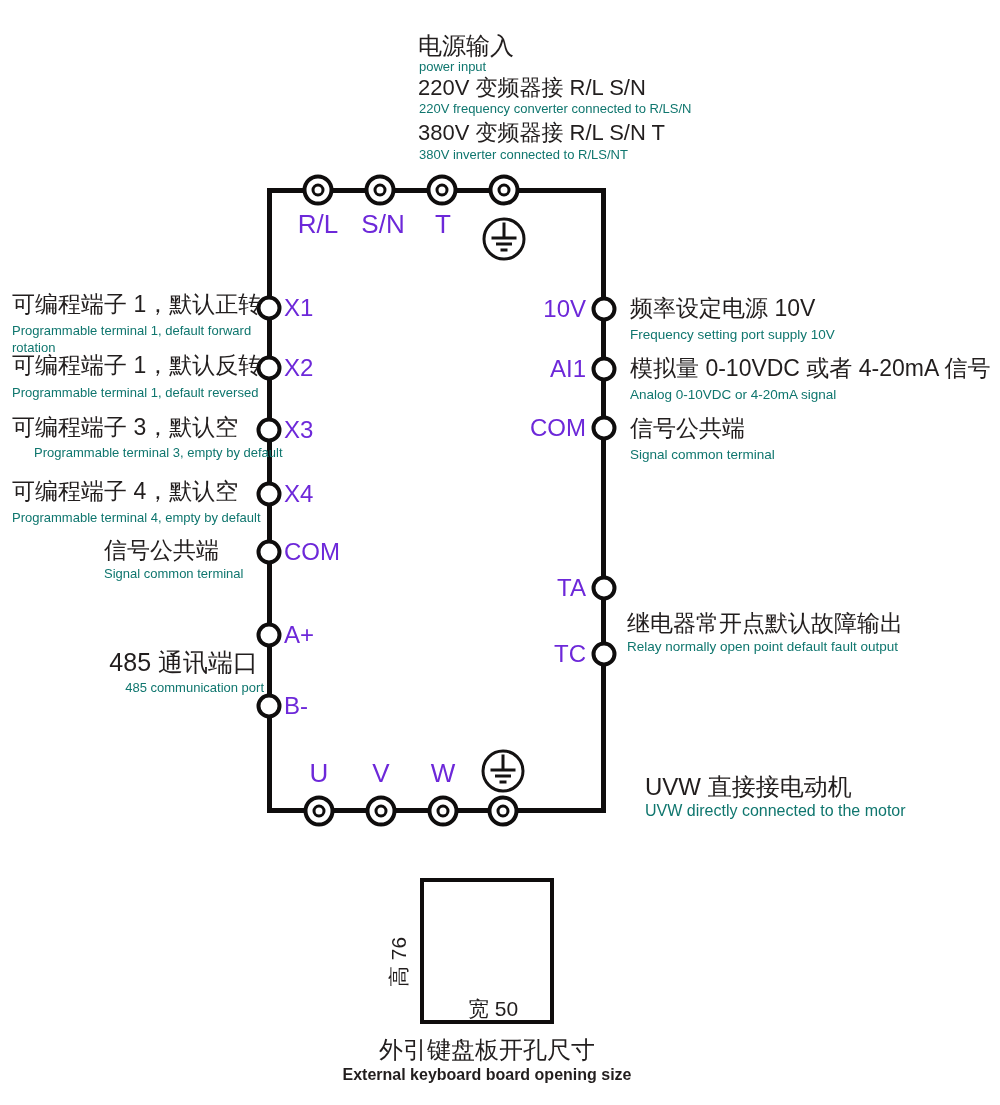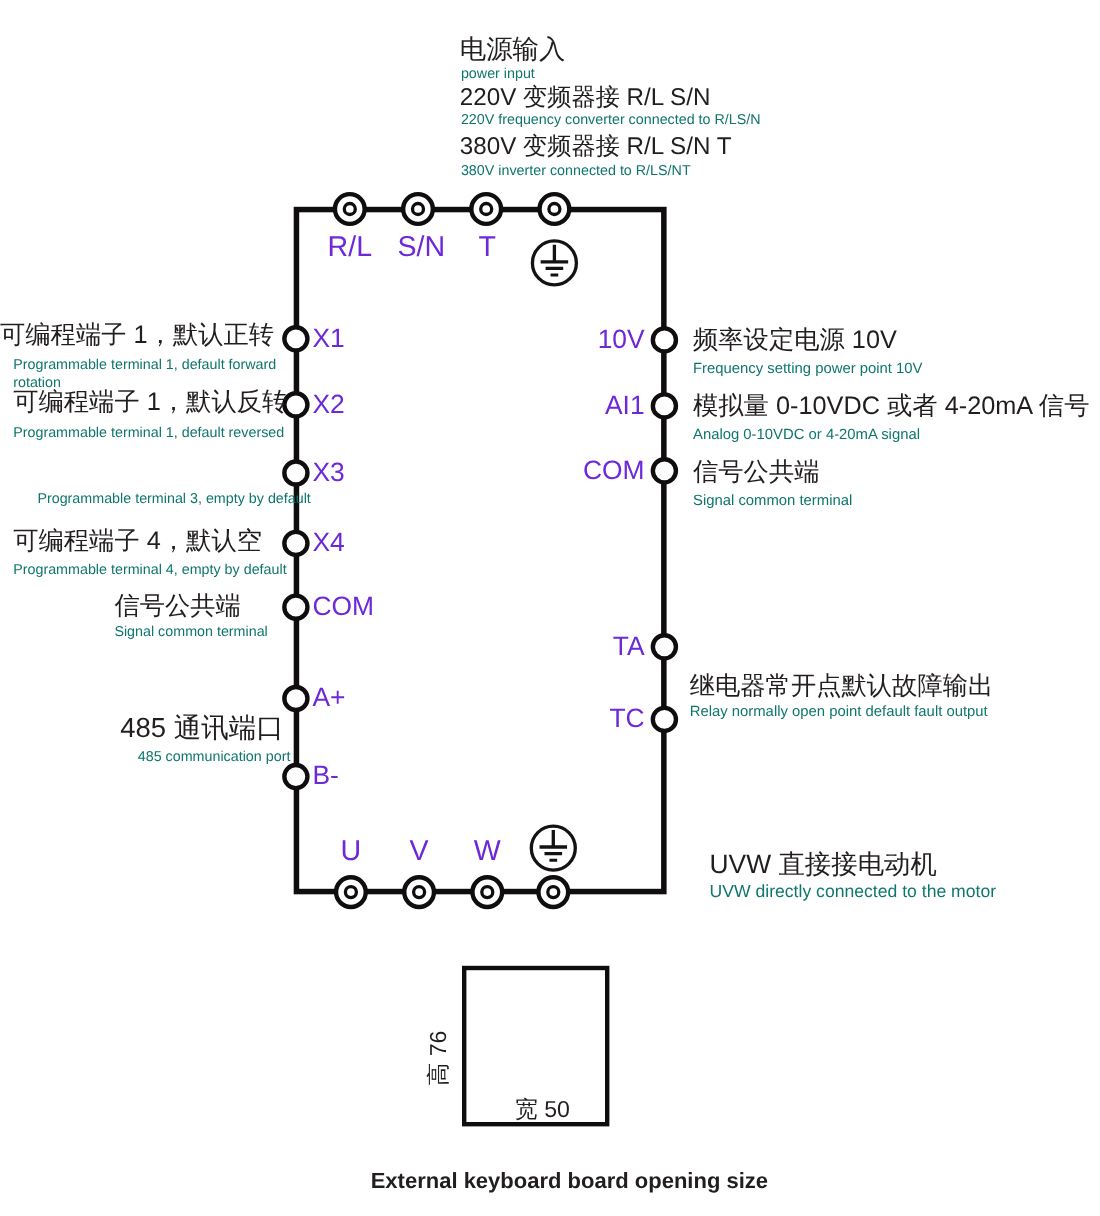--- a/index.html
+++ b/index.html
@@ -34,21 +34,21 @@
   .term-d .inner{
     width:13px;height:13px;border:3.5px solid #0f0d0d;border-radius:50%;
     box-sizing:border-box;background:#ffffff;
   }
   .gnd{transform:translate(-50%,-50%);}
   .tag{font-size:24px;line-height:26px;white-space:nowrap;color:#6d28d9;}
   .tag-c{text-align:center;width:70px;margin-left:-35px;}
   .tag-r{text-align:right;width:90px;}
   .rot{transform:rotate(-90deg);}
   .ctr{text-align:center;}
-  .cap-en{font-size:20px;line-height:19px;font-weight:600;white-space:nowrap;}
+  .cap-en{font-size:16px;line-height:19px;font-weight:600;white-space:nowrap;}
 </style>
 </head>
 <body>
 
 <div id="stage">
 
   <div class="abs hdr-cn-sm" style="left:418px;top:33px;">电源输入</div>
   <div class="abs en" style="left:419px;top:58px;">power input</div>
   <div class="abs hdr-cn-lg" style="left:418px;top:74px;">220V 变频器接 R/L S/N</div>
   <div class="abs en" style="left:419px;top:100px;">220V frequency converter connected to R/LS/N</div>
@@ -126,50 +126,52 @@
   <div class="abs term-s" style="left:604px;top:428px;"></div>
   <div class="abs term-s" style="left:604px;top:588px;"></div>
   <div class="abs term-s" style="left:604px;top:654px;"></div>
 
   <div class="abs tag tag-r" style="left:496px;top:296px;">10V</div>
   <div class="abs tag tag-r" style="left:496px;top:356px;">AI1</div>
   <div class="abs tag tag-r" style="left:496px;top:415px;">COM</div>
   <div class="abs tag tag-r" style="left:496px;top:575px;">TA</div>
   <div class="abs tag tag-r" style="left:496px;top:641px;">TC</div>
 
-  <div class="abs cn" style="left:0;top:291px;">可编程端子 1，默认正转</div>
+  <div class="abs cn" style="left:12px;top:291px;">可编程端子 1，默认正转</div>
   <div class="abs en" style="left:12px;top:322px;width:252px;white-space:normal;">Programmable terminal 1, default forward rotation</div>
 
   <div class="abs cn" style="left:12px;top:352px;">可编程端子 1，默认反转</div>
   <div class="abs en" style="left:12px;top:384px;">Programmable terminal 1, default reversed</div>
 
+  <div class="abs cn" style="left:12px;top:414px;">可编程端子 3，默认空</div>
   <div class="abs en" style="left:34px;top:444px;">Programmable terminal 3, empty by default</div>
 
   <div class="abs cn" style="left:12px;top:478px;">可编程端子 4，默认空</div>
   <div class="abs en" style="left:12px;top:509px;">Programmable terminal 4, empty by default</div>
 
   <div class="abs cn" style="left:104px;top:537px;">信号公共端</div>
   <div class="abs en" style="left:104px;top:565px;">Signal common terminal</div>
 
   <div class="abs cn" style="left:78px;top:649px;width:180px;text-align:right;font-size:25px;">485 通讯端口</div>
   <div class="abs en" style="left:78px;top:679px;width:186px;text-align:right;">485 communication port</div>
 
   <div class="abs cn" style="left:630px;top:295px;">频率设定电源 10V</div>
-  <div class="abs en" style="left:630px;top:326px;font-size:13.5px;">Frequency setting power point 10V</div>
+  <div class="abs en" style="left:630px;top:326px;font-size:13.5px;">Frequency setting port supply 10V</div>
 
   <div class="abs cn" style="left:630px;top:355px;">模拟量 0-10VDC 或者 4-20mA 信号</div>
   <div class="abs en" style="left:630px;top:386px;font-size:13.5px;">Analog 0-10VDC or 4-20mA signal</div>
 
   <div class="abs cn" style="left:630px;top:415px;">信号公共端</div>
   <div class="abs en" style="left:630px;top:446px;font-size:13.5px;">Signal common terminal</div>
 
   <div class="abs cn" style="left:627px;top:610px;">继电器常开点默认故障输出</div>
   <div class="abs en" style="left:627px;top:638px;font-size:13.5px;">Relay normally open point default fault output</div>
 
   <div class="abs cn" style="left:645px;top:773px;font-size:24px;">UVW 直接接电动机</div>
   <div class="abs en" style="left:645px;top:802px;font-size:16px;">UVW directly connected to the motor</div>
 
   <div class="abs rect-kbd"></div>
   <div class="abs cn rot ctr" style="left:344px;top:950px;width:110px;font-size:21px;line-height:24px;">高 76</div>
   <div class="abs cn ctr" style="left:420px;top:995px;width:146px;font-size:21px;">宽 50</div>
+  <div class="abs cn ctr" style="left:337px;top:1036px;width:300px;font-size:24px;">外引键盘板开孔尺寸</div>
   <div class="abs cap-en ctr" style="position:absolute;left:337px;top:1065px;width:300px;">External keyboard board opening size</div>
 
 </div>
 
 </body></html>

